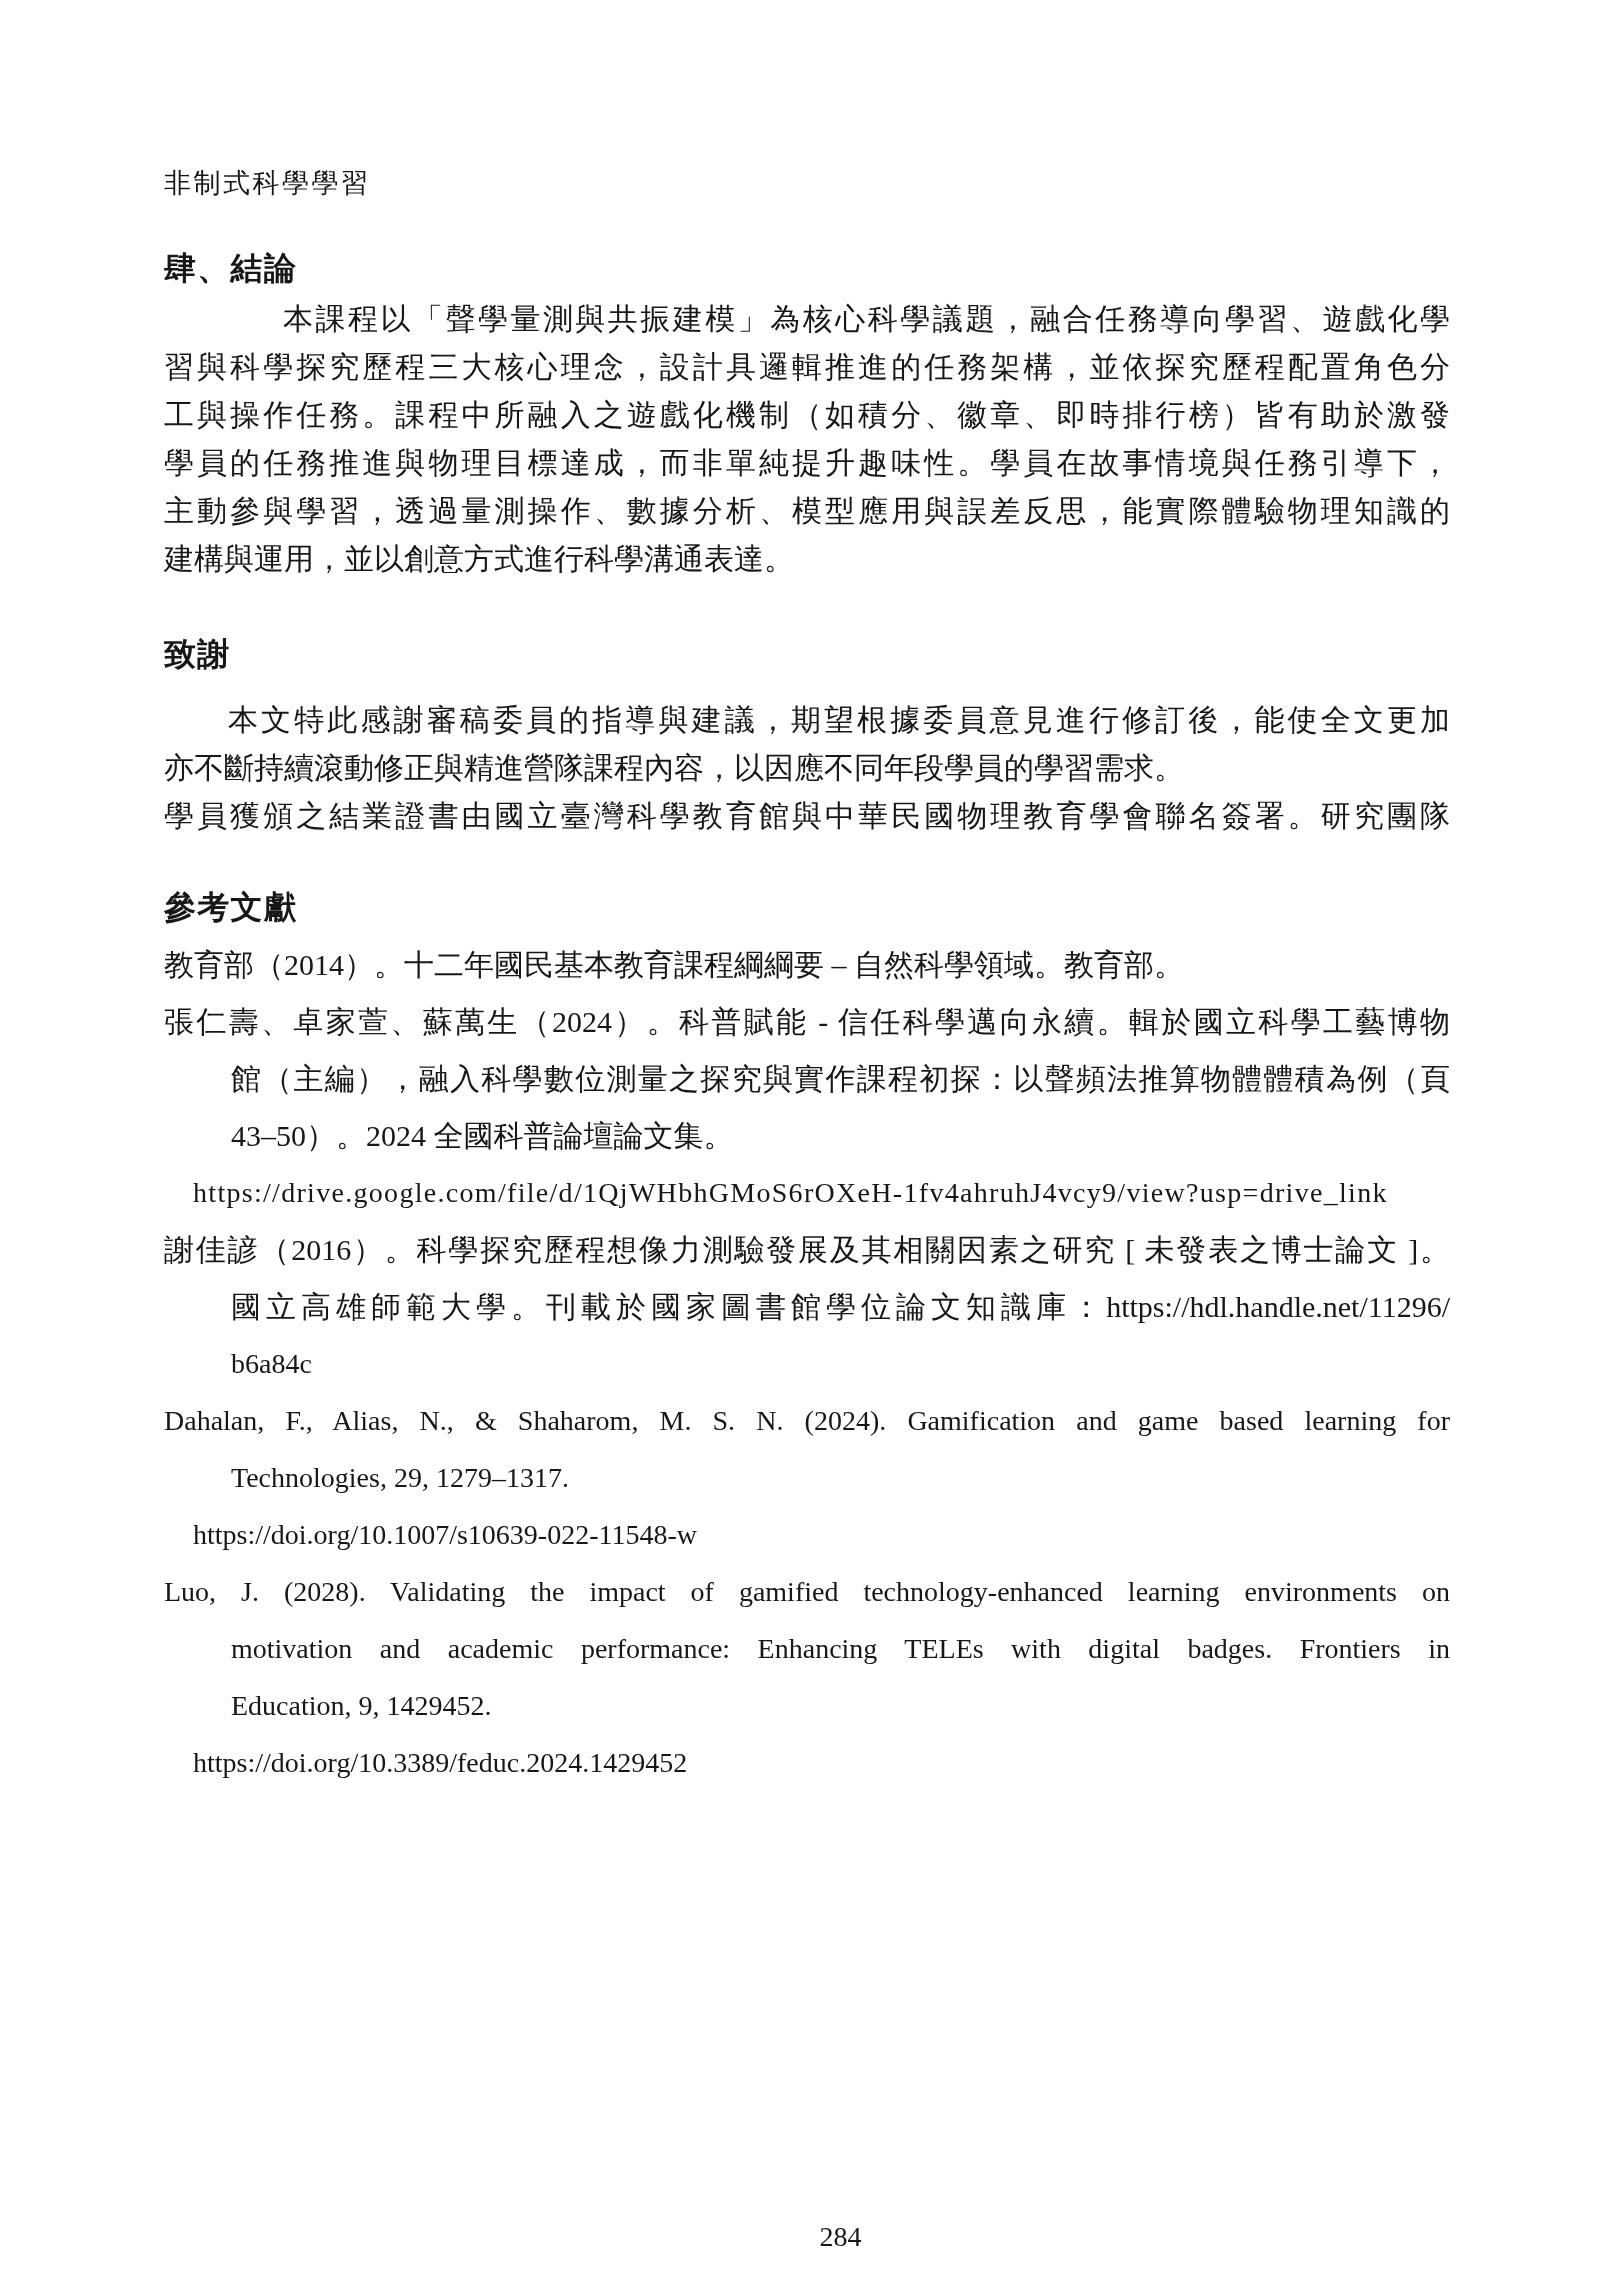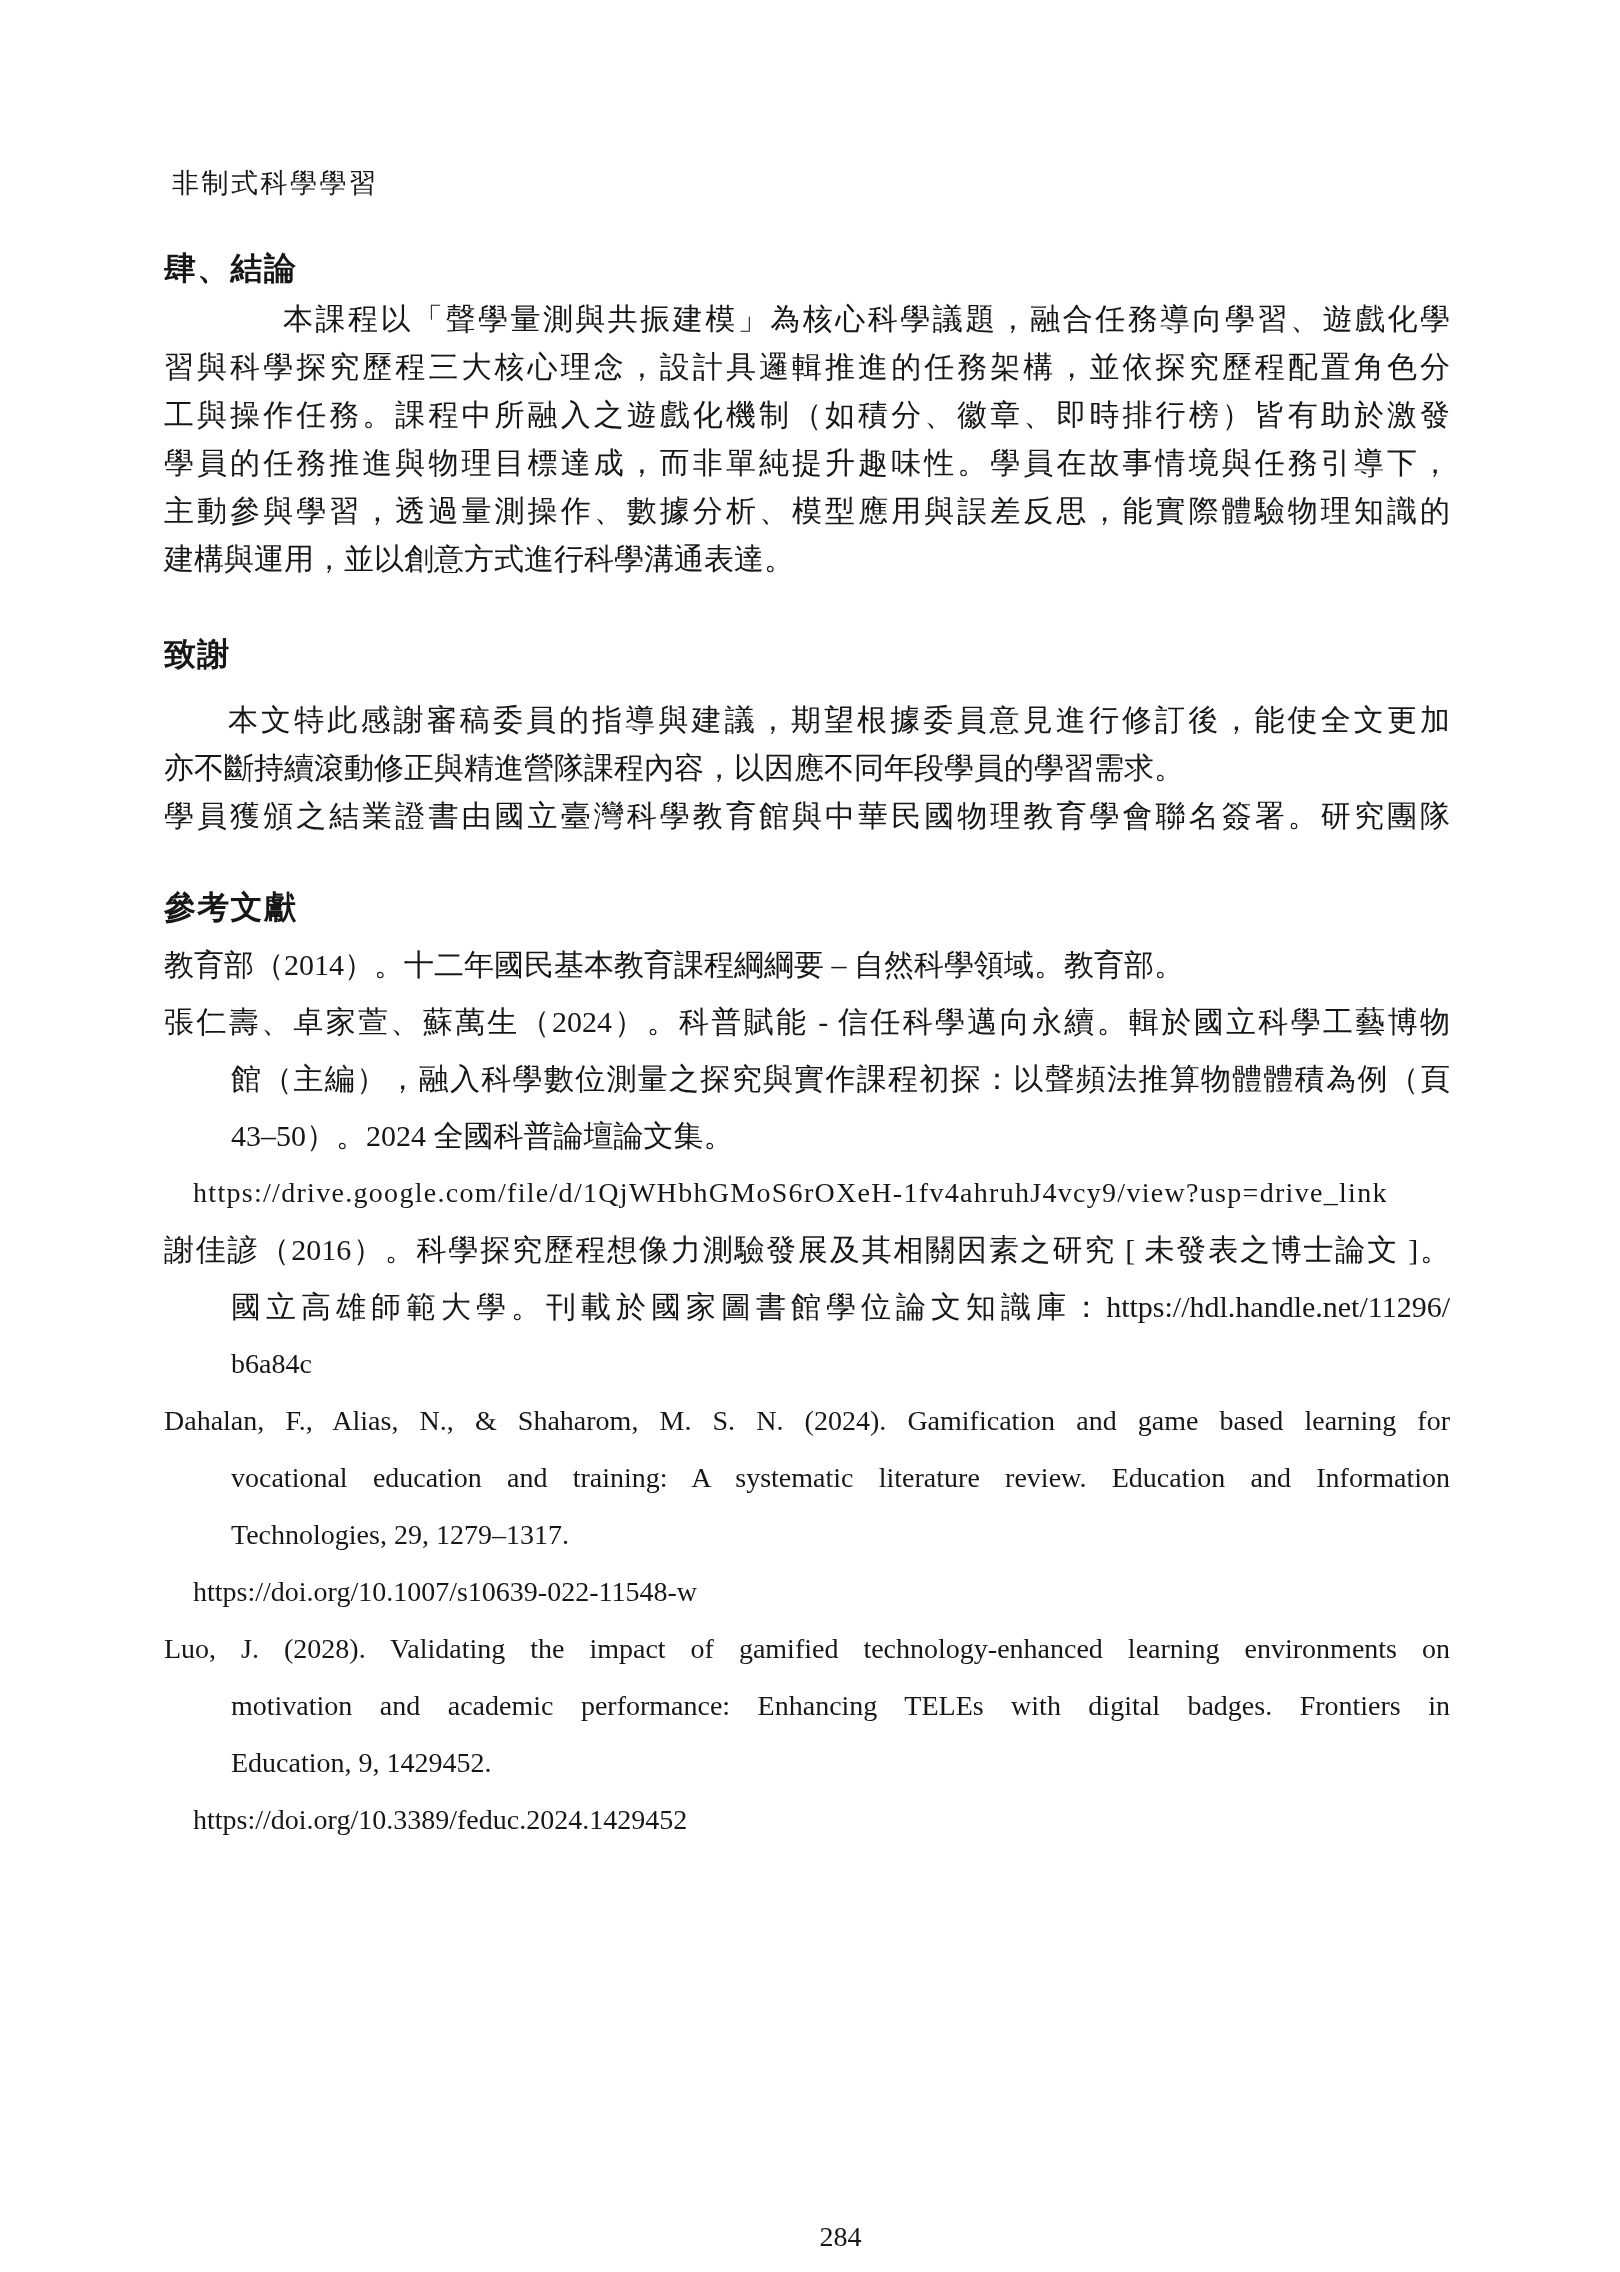--- a/index.html
+++ b/index.html
@@ -17,21 +17,20 @@
     width: 1620px;
     height: 2273px;
     padding: 0 170px 0 164px;
     position: relative;
   }
   .running-head {
     margin-top: 169px;
     font-size: 27px;
     line-height: 28px;
     letter-spacing: 2.5px;
-    margin-left: 8px;
   }
   .h {
     font-weight: bold;
     font-size: 32px;
     line-height: 32px;
     letter-spacing: 1.3px;
   }
   .h-conclusion { margin-top: 55px; }
   .h-ack { margin-top: 55px; }
   .h-refs { margin-top: 51px; }
@@ -103,21 +102,20 @@
       <div>
         <div class="line indent-url last latin wide">https://drive.google.com/file/d/1QjWHbhGMoS6rOXeH-1fv4ahruhJ4vcy9/view?usp=drive_link</div>
       </div>
       <div>
         <div class="line">謝佳諺（2016）。科學探究歷程想像力測驗發展及其相關因素之研究 [ 未發表之博士論文 ]。</div>
         <div class="line indent-hang">國立高雄師範大學。刊載於國家圖書館學位論文知識庫：https://hdl.handle.net/11296/</div>
         <div class="line indent-hang last latin">b6a84c</div>
       </div>
       <div>
         <div class="line latin">Dahalan, F., Alias, N., &amp; Shaharom, M. S. N. (2024). Gamification and game based learning for</div>
-        <div class="line indent-hang latin">vocational education and training: A systematic literature review. Education and Information</div>
         <div class="line indent-hang last latin">Technologies, 29, 1279–1317.</div>
       </div>
       <div>
         <div class="line indent-url last latin">https://doi.org/10.1007/s10639-022-11548-w</div>
       </div>
       <div>
         <div class="line latin">Luo, J. (2028). Validating the impact of gamified technology-enhanced learning environments on</div>
         <div class="line indent-hang latin">motivation and academic performance: Enhancing TELEs with digital badges. Frontiers in</div>
         <div class="line indent-hang last latin">Education, 9, 1429452.</div>
       </div>

